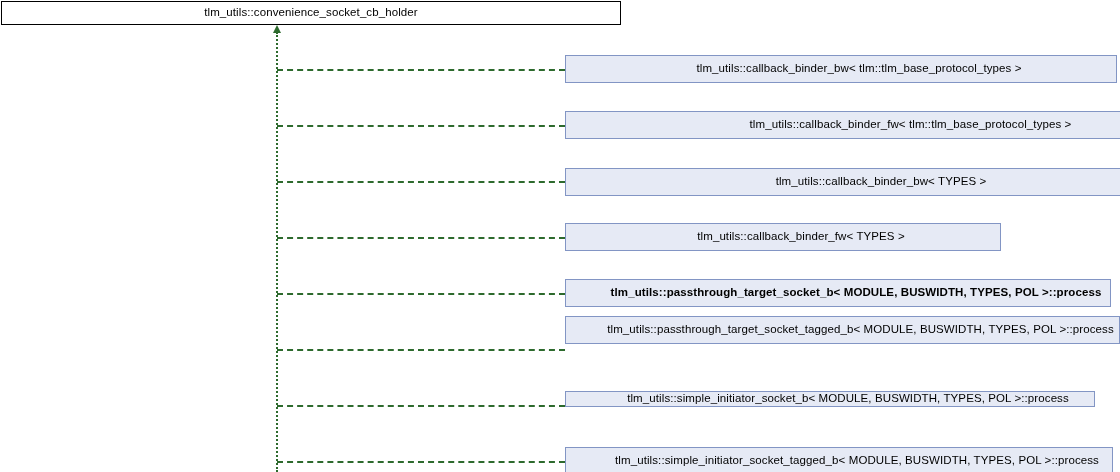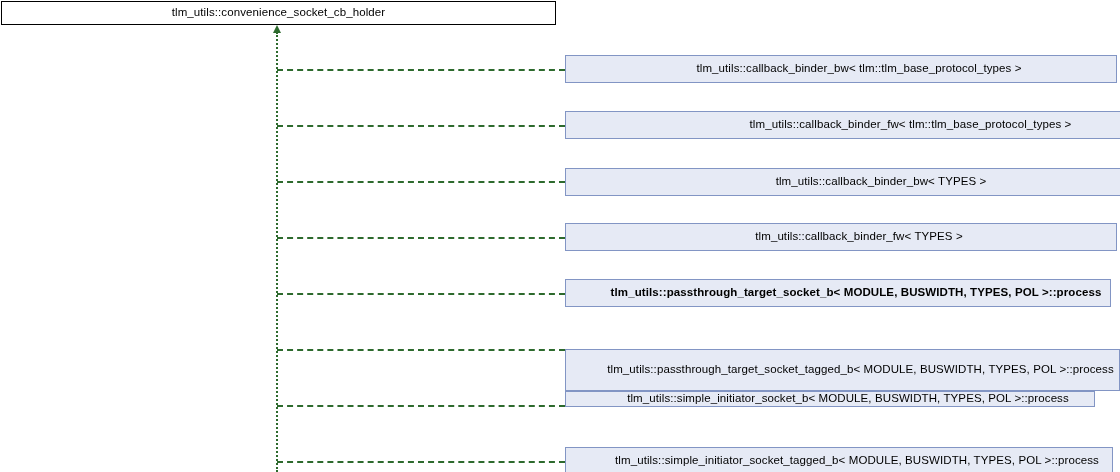--- a/index.html
+++ b/index.html
@@ -79,47 +79,47 @@
     height: 0;
     border-left: 4px solid transparent;
     border-right: 4px solid transparent;
     border-bottom: 8px solid #2d6a2d;
   }
 </style>
 </head>
 <body>
 
 <div id="diagram-canvas">
-    <div class="root-node" style="left: 1px; top: 1px; width: 555px; height: 24px;">
+    <div class="root-node" style="left: 1px; top: 1px; width: 620px; height: 24px;">
       <span class="node-label">tlm_utils::convenience_socket_cb_holder</span>
     </div>
     <div class="edge-arrow" style="left: 273px; top: 25px;"></div>
     <div class="edge-vertical" style="left: 276px; top: 32px; height: 440px;"></div>
     <div class="edge-horizontal" style="left: 277px; top: 69px; width: 288px;"></div>
     <div class="derived-node" style="left: 565px; top: 55px; width: 552px; height: 28px;">
       <span class="node-label">tlm_utils::callback_binder_bw&lt; tlm::tlm_base_protocol_types &gt;</span>
     </div>
     <div class="edge-horizontal" style="left: 277px; top: 125px; width: 288px;"></div>
     <div class="derived-node" style="left: 565px; top: 111px; width: 655px; height: 28px;">
       <span class="node-label">tlm_utils::callback_binder_fw&lt; tlm::tlm_base_protocol_types &gt;</span>
     </div>
     <div class="edge-horizontal" style="left: 277px; top: 181px; width: 288px;"></div>
     <div class="derived-node" style="left: 565px; top: 168px; width: 596px; height: 28px;">
       <span class="node-label">tlm_utils::callback_binder_bw&lt; TYPES &gt;</span>
     </div>
     <div class="edge-horizontal" style="left: 277px; top: 237px; width: 288px;"></div>
-    <div class="derived-node" style="left: 565px; top: 223px; width: 552px; height: 28px;">
+    <div class="derived-node" style="left: 565px; top: 223px; width: 436px; height: 28px;">
       <span class="node-label">tlm_utils::callback_binder_fw&lt; TYPES &gt;</span>
     </div>
     <div class="edge-horizontal" style="left: 277px; top: 293px; width: 288px;"></div>
     <div class="derived-node" style="left: 565px; top: 279px; width: 546px; height: 28px; font-weight: bold;">
       <span class="node-label">tlm_utils::passthrough_target_socket_b&lt; MODULE, BUSWIDTH, TYPES, POL &gt;::process</span>
     </div>
     <div class="edge-horizontal" style="left: 277px; top: 349px; width: 288px;"></div>
-    <div class="derived-node" style="left: 565px; top: 349px; width: 555px; height: 42px;">
+    <div class="derived-node" style="left: 565px; top: 316px; width: 555px; height: 28px;">
       <span class="node-label">tlm_utils::passthrough_target_socket_tagged_b&lt; MODULE, BUSWIDTH, TYPES, POL &gt;::process</span>
     </div>
     <div class="edge-horizontal" style="left: 277px; top: 405px; width: 288px;"></div>
     <div class="derived-node" style="left: 565px; top: 391px; width: 530px; height: 16px;">
       <span class="node-label">tlm_utils::simple_initiator_socket_b&lt; MODULE, BUSWIDTH, TYPES, POL &gt;::process</span>
     </div>
     <div class="edge-horizontal" style="left: 277px; top: 461px; width: 288px;"></div>
     <div class="derived-node" style="left: 565px; top: 447px; width: 548px; height: 28px;">
       <span class="node-label">tlm_utils::simple_initiator_socket_tagged_b&lt; MODULE, BUSWIDTH, TYPES, POL &gt;::process</span>
     </div>

